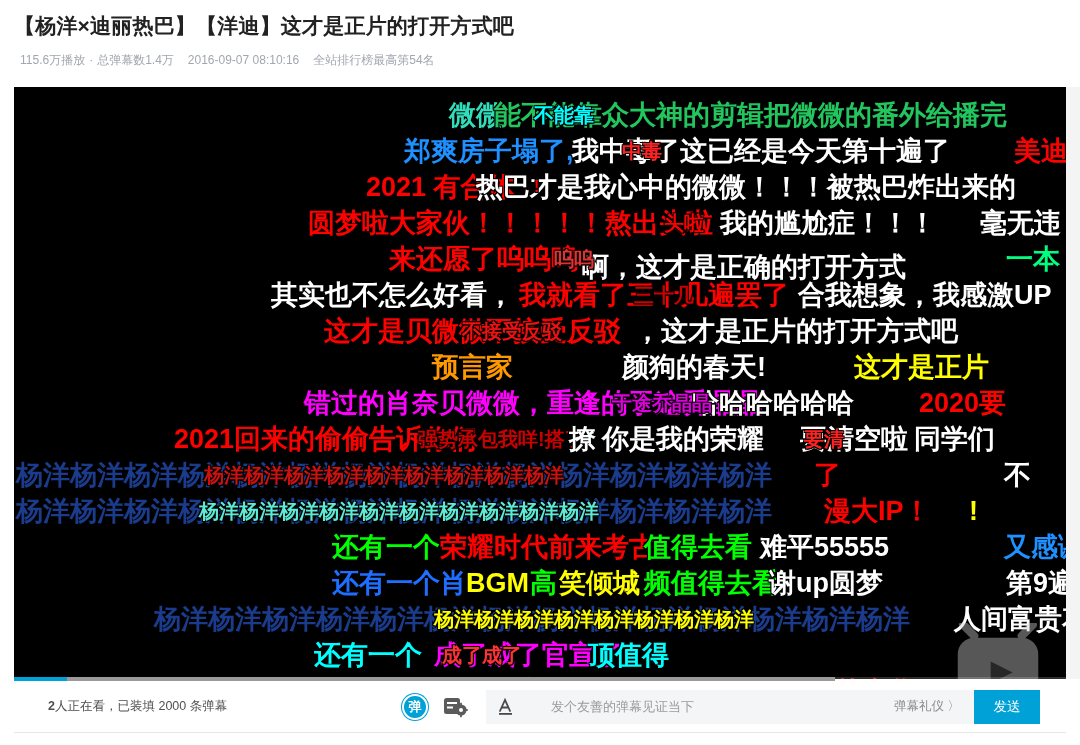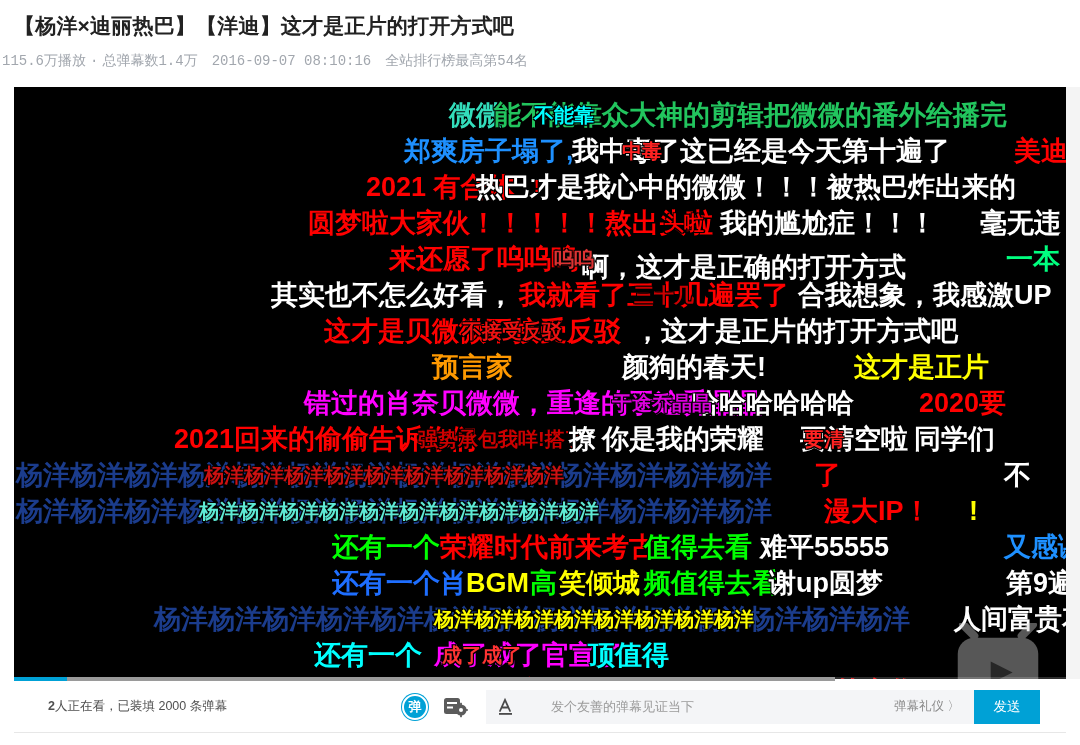--- a/index.html
+++ b/index.html
@@ -12,22 +12,22 @@
   }
   #page { position: relative; width: 1080px; height: 745px; background: #fff; }
 
   
   .video-title {
     position: absolute; left: 14px; top: 12px;
     font-size: 21px; font-weight: 700; color: #222222;
     letter-spacing: 0.2px; white-space: nowrap;
   }
   .video-meta {
-    position: absolute; left: 2px; top: 52px;
-    font-size: 14px; color: #a2a7ae; white-space: nowrap; font-family: Liberation Mono, monospace;
+    position: absolute; left: 20px; top: 52px;
+    font-size: 12px; color: #a2a7ae; white-space: nowrap;
   }
   .video-meta span { display: inline-block; }
   .meta-dot { margin: 0 4px; }
   .meta-gap { width: 14px; }
 
   
   .player {
     position: absolute; left: 14px; top: 87px;
     width: 1052px; height: 592px;
     background: #000000;

